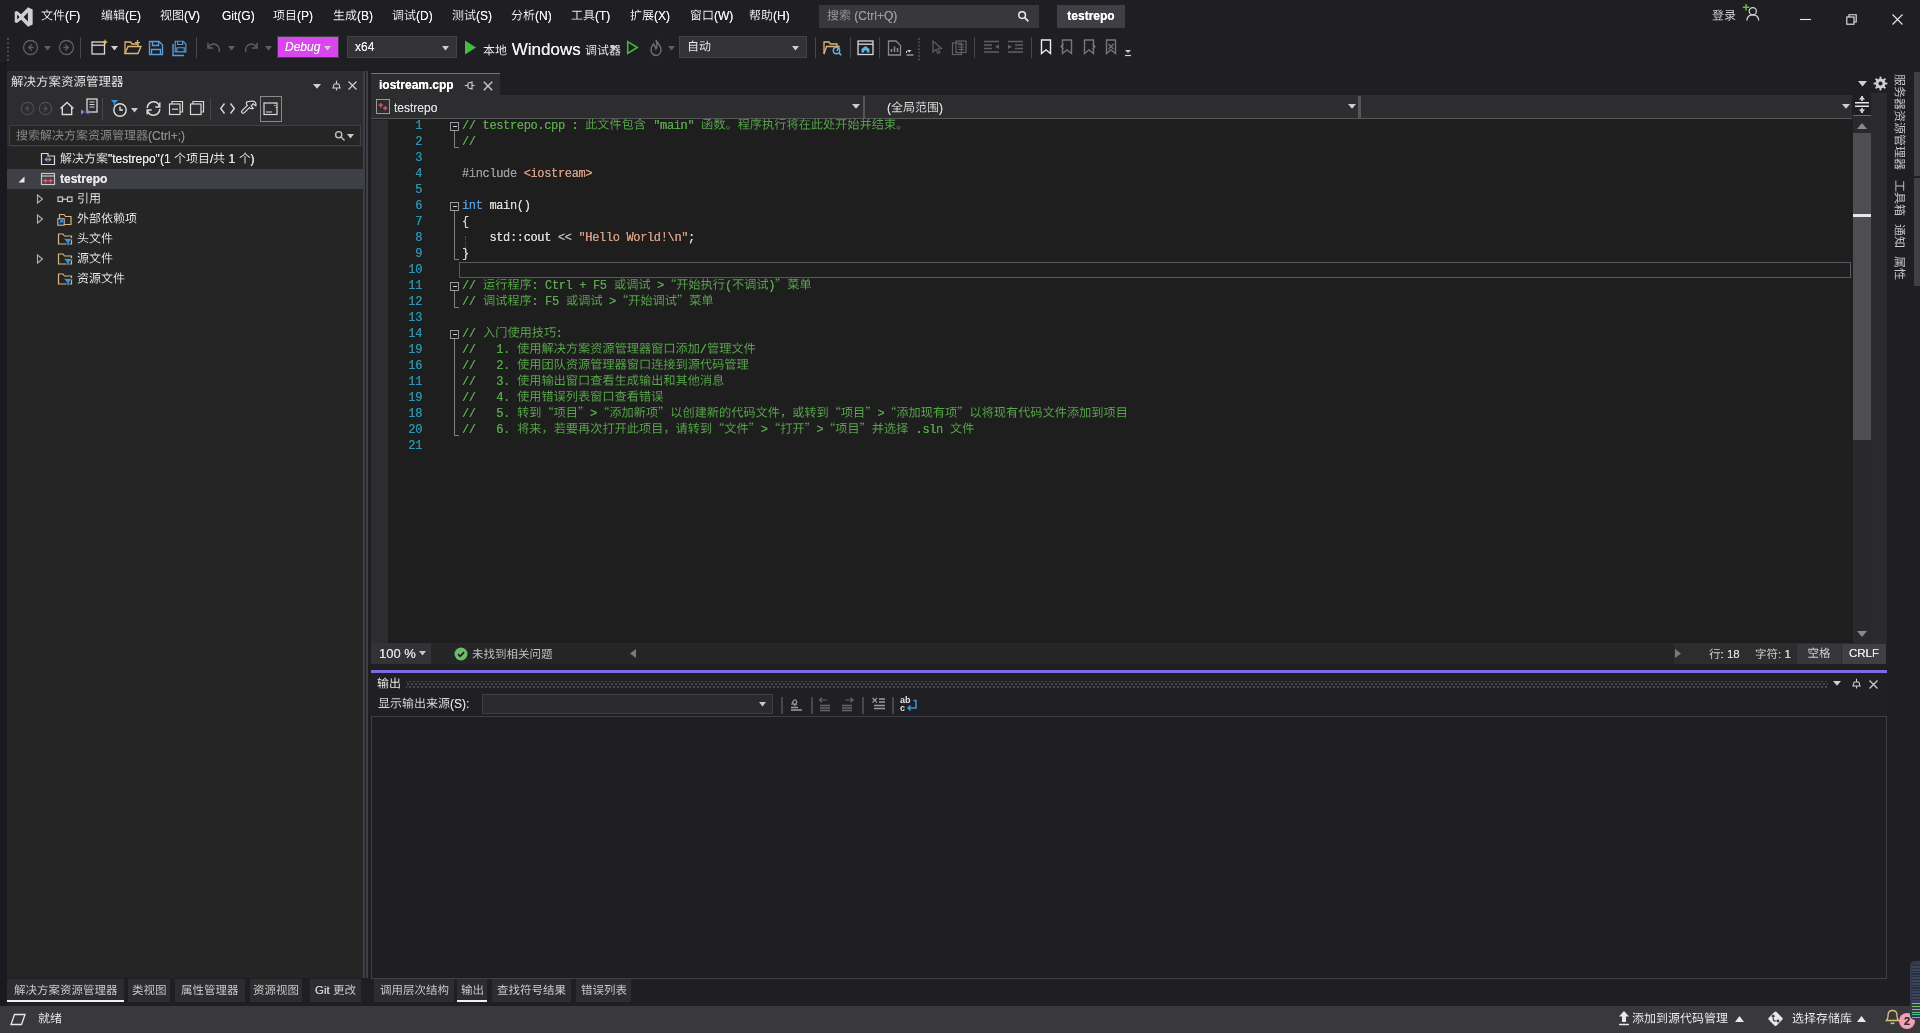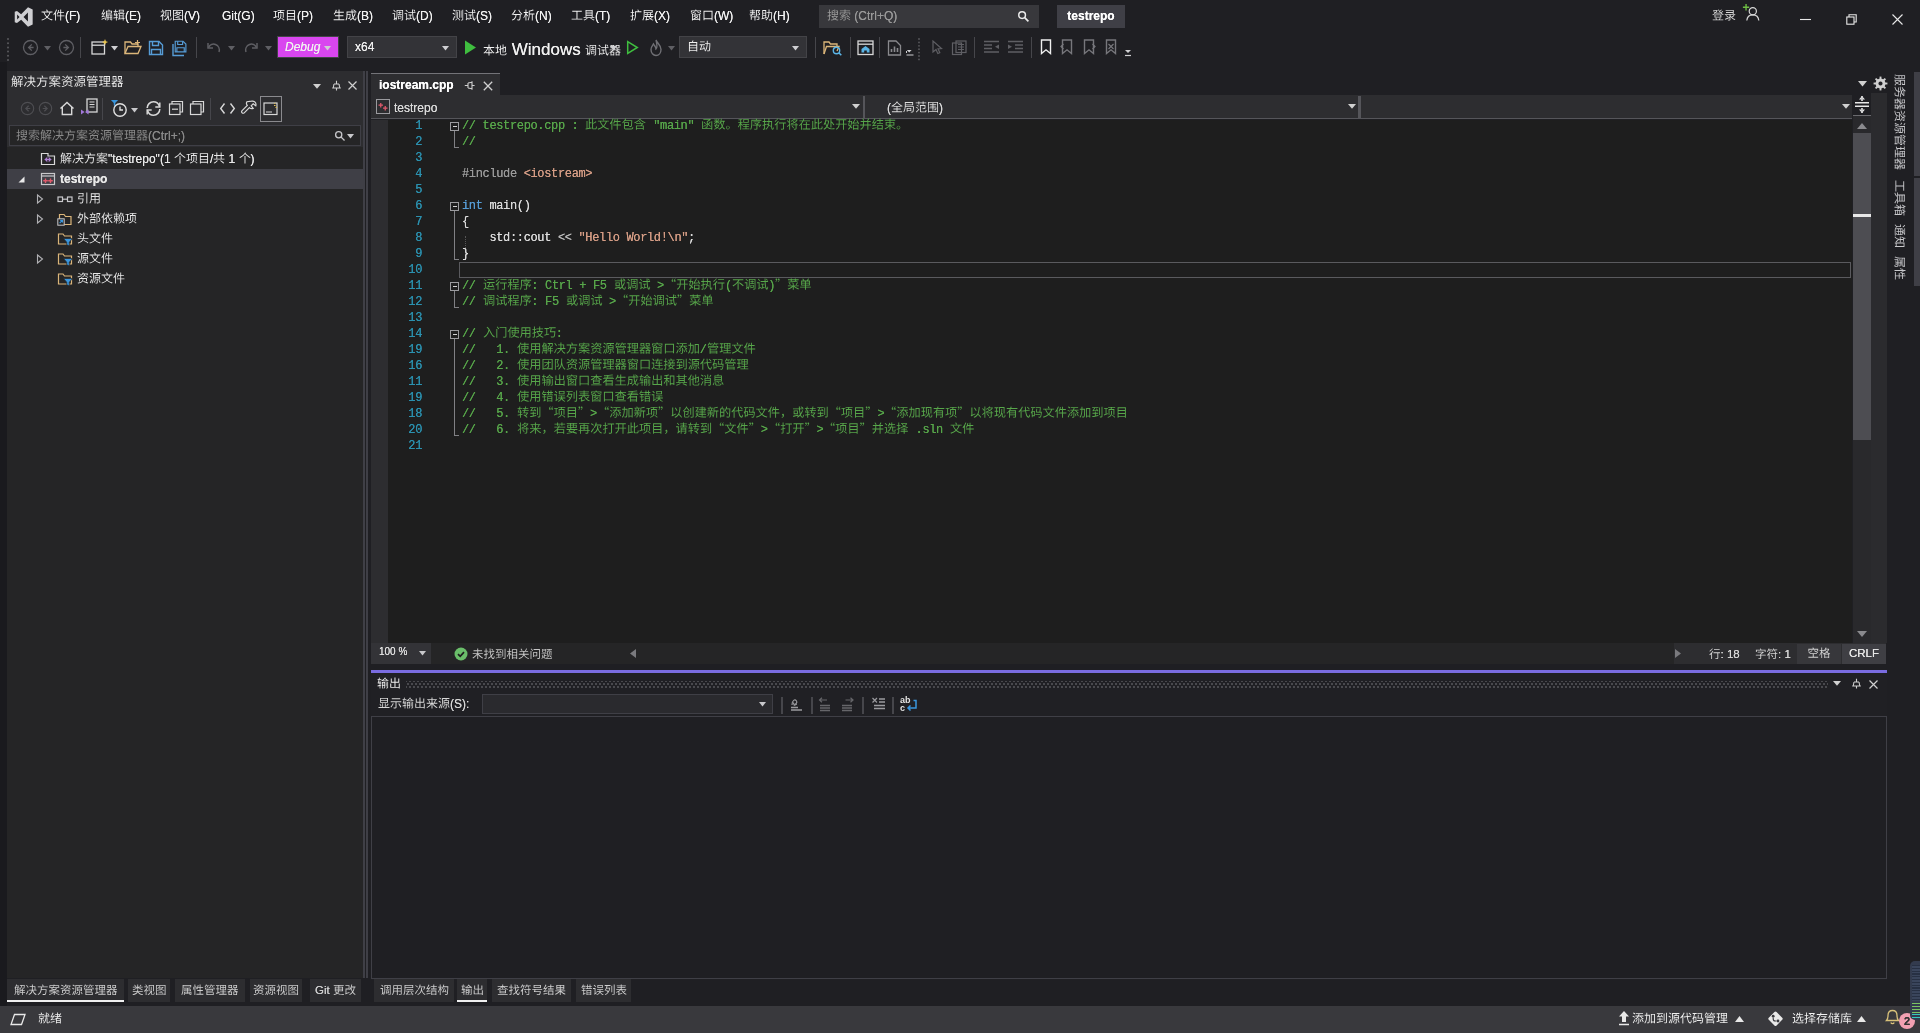--- a/index.html
+++ b/index.html
@@ -1100,21 +1100,21 @@
 <div style="position:absolute;left:1853px;top:133px;width:18px;height:307px;background:#4d4d52;"></div>
 <div style="position:absolute;left:1853px;top:214px;width:18px;height:3px;background:#e8e8e8;"></div>
 <div style="position:absolute;left:1857px;top:631px;display:flex;align-items:flex-start;">
     <svg width="10" height="6" viewBox="0 0 10 6">
       <path d="M5 6 L10 0 H0 Z" fill="#8a8a8e"></path>
     </svg>
   </div>
 <div style="position:absolute;left:1871px;top:93px;width:16px;height:550px;background:#2b2b2e;"></div>
 <div style="position:absolute;left:371px;top:643px;width:1481px;height:21px;background:#252526;"></div>
 <div style="position:absolute;left:371px;top:643px;width:60px;height:21px;background:#333337;">
-    <div style="position:absolute;left:8px;top:3px;color:#e0e0e0;font-size:10px;white-space:pre">100 %</div>
+    <div style="position:absolute;left:8px;top:3px;color:#e0e0e0;font-size:13px;white-space:pre">100 %</div>
     <svg width="7" height="5" viewBox="0 0 7 5" style="position:absolute;right:5px;top:8px">
       <path d="M0 0 H7 L3.5 4.6 Z" fill="#c8c8cb"></path>
     </svg>
   </div>
 <div style="position:absolute;left:454px;top:647px;display:flex;align-items:flex-start;">
     <svg width="14" height="14" viewBox="0 0 14 14">
       <circle cx="7" cy="7" r="6.5" fill="#6abe6a"></circle>
       <path d="M4 7.2 L6.2 9.3 L10 5.2" fill="none" stroke="#1e1e1e" stroke-width="1.7"></path>
     </svg>
   </div>

